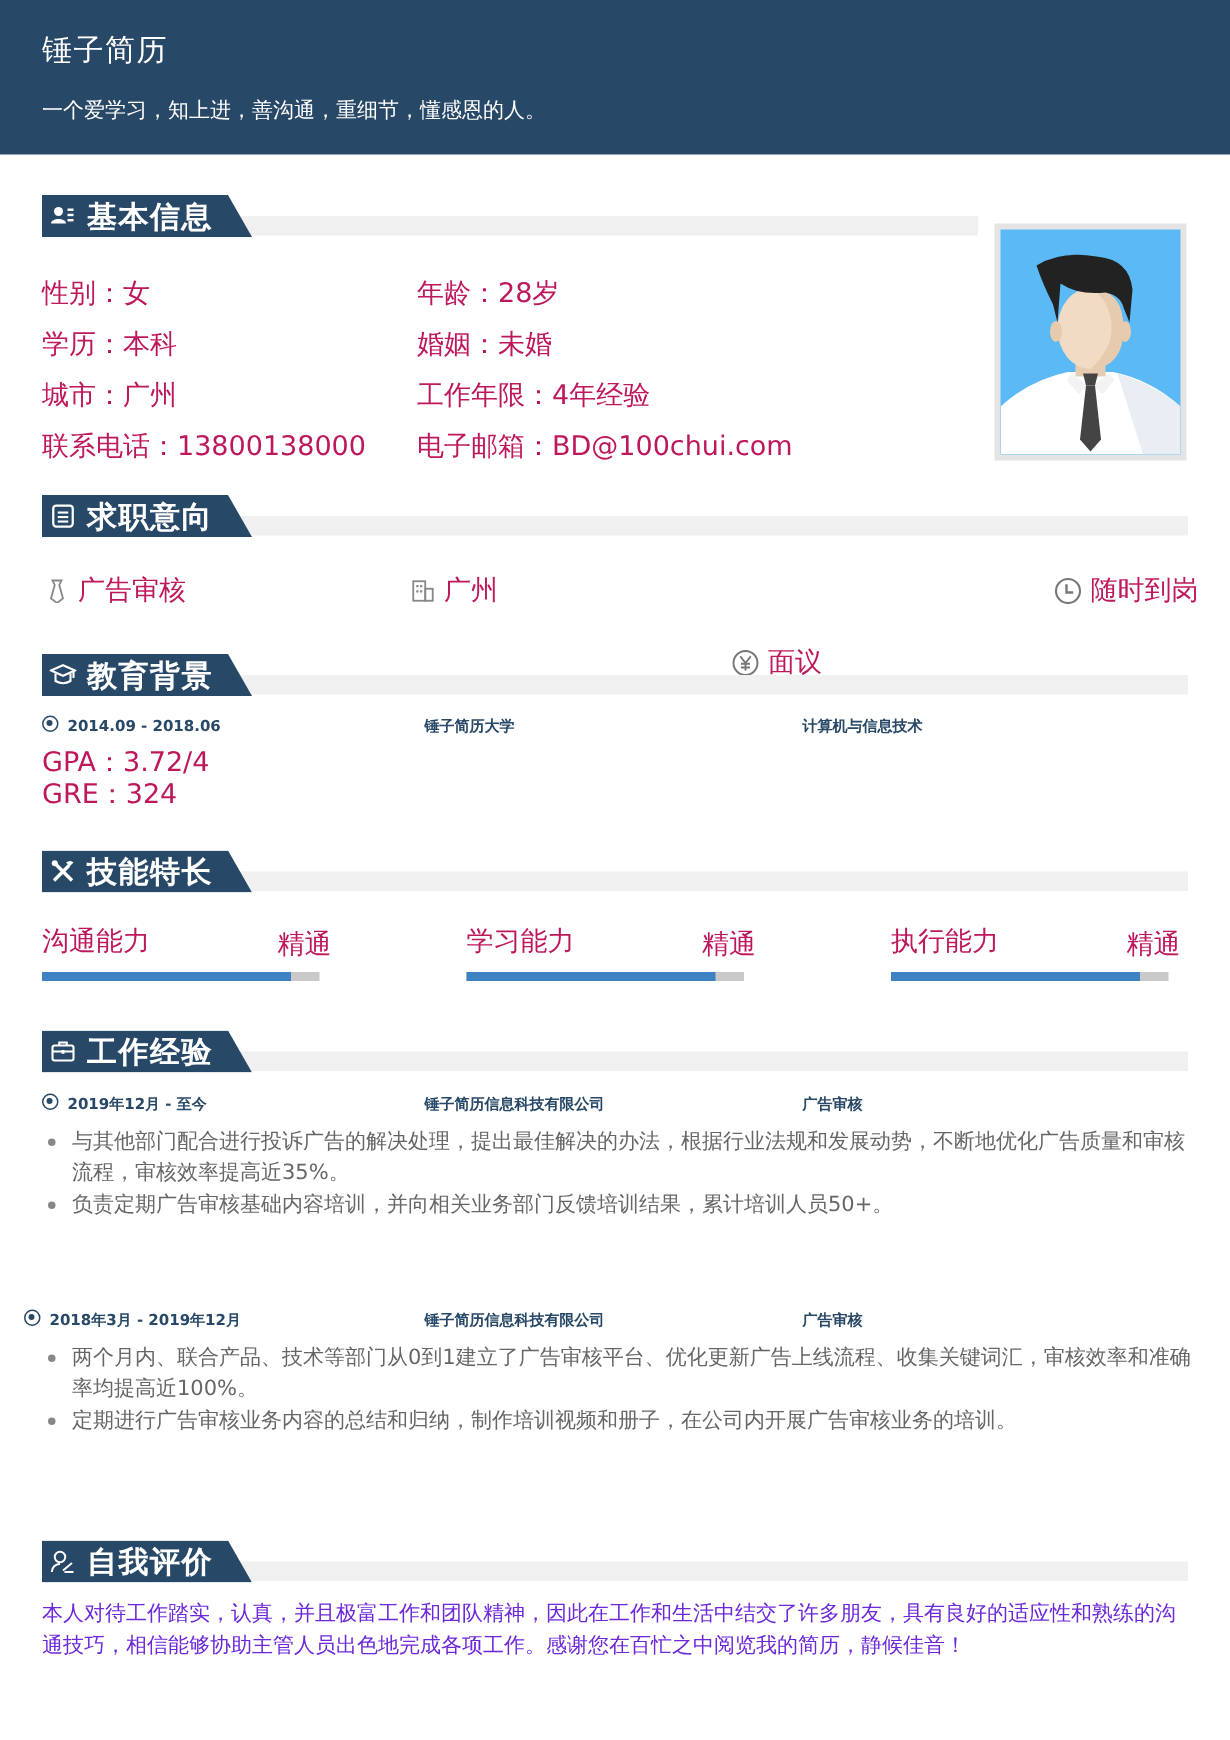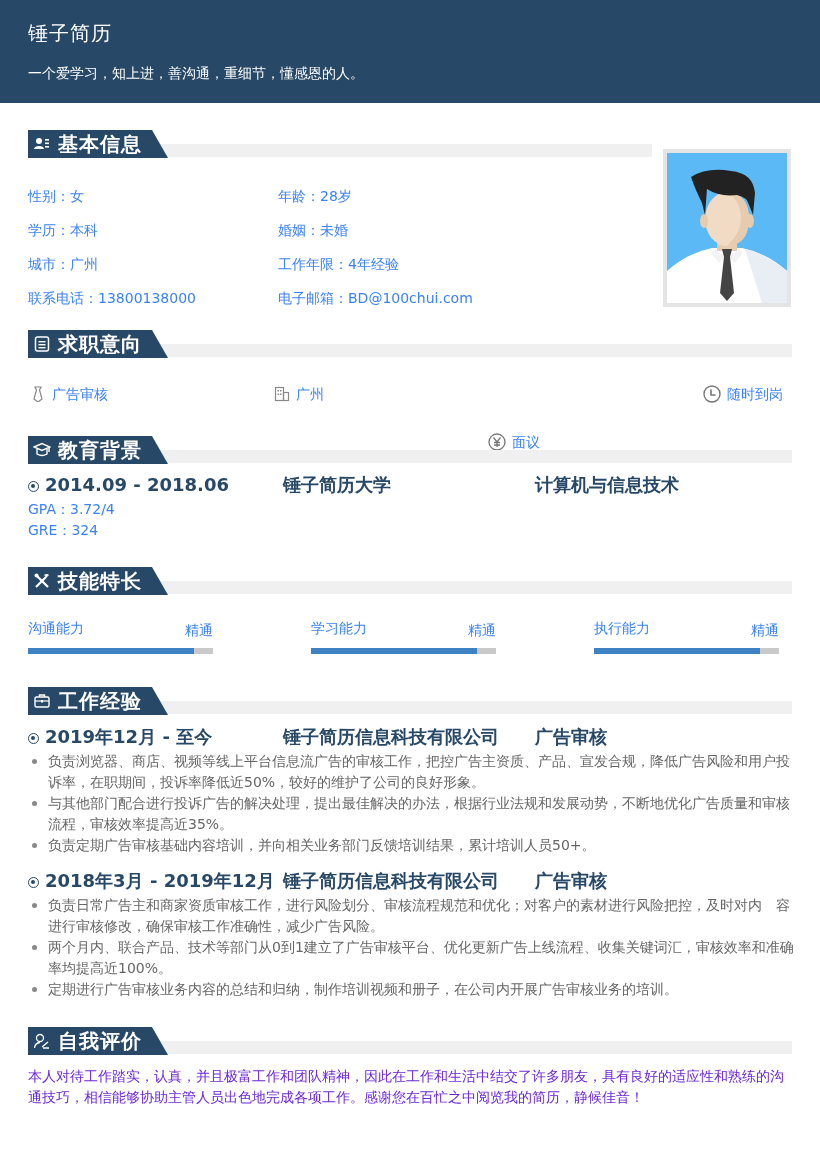--- a/index.html
+++ b/index.html
@@ -10,22 +10,22 @@
   .header .title { position: absolute; left: 28px; top: 20px; font-size: 20px; color: #ffffff; letter-spacing: 1px; }
   .header .motto { position: absolute; left: 28px; top: 65px; font-size: 14px; color: #ffffff; }
 
   .sec-head { position: absolute; left: 28px; height: 28px; }
   .sec-head .bar { position: absolute; left: 130px; top: 14px; height: 13px; background: #f0f0f0; }
   .sec-head .tag { position: absolute; left: 0; top: 0; height: 28px; width: 140px; background: #284867;
                    clip-path: polygon(0 0, 124px 0, 140px 28px, 0 28px); }
   .sec-head .icon { position: absolute; left: 5px; top: 5px; width: 18px; height: 18px; }
   .sec-head .label { position: absolute; left: 30px; top: 1px; font-size: 20px; font-weight: bold; color: #ffffff; line-height: 26px; letter-spacing: 1px; }
 
-  .txt { position: absolute; font-size: 14px; color: #3b82f6; white-space: nowrap; line-height: 20px; }
-  .bold { position: absolute; font-size: 18px; font-weight: bold; color: #284867; white-space: nowrap; line-height: 20px; }
+  .txt { position: absolute; font-size: 18px; color: #be185d; white-space: nowrap; line-height: 20px; }
+  .bold { position: absolute; font-size: 10px; font-weight: bold; color: #284867; white-space: nowrap; line-height: 20px; }
   .dot-ring { display: inline-block; width: 11px; height: 11px; border: 1.6px solid #284867; border-radius: 50%; position: relative; margin-right: 6px; vertical-align: -1px; }
   .dot-ring::after { content: ""; position: absolute; left: 2px; top: 2px; width: 4px; height: 4px; border-radius: 50%; background: #284867; }
 
   .photo { position: absolute; left: 663px; top: 149px; width: 128px; height: 158px; background: #e4e4e4; }
   .photo .inner { position: absolute; left: 4px; top: 4px; width: 120px; height: 150px; background: #5bb9f5; overflow: hidden; }
 
   .skill-bar { position: absolute; height: 6px; background: #c9c9c9; }
   .skill-bar .fill { position: absolute; left: 0; top: 0; height: 6px; background: #3e82c4; }
 
   .bullets { position: absolute; left: 28px; width: 766px; font-size: 14px; color: #666666; line-height: 21px; }
@@ -188,30 +188,28 @@
     <path d="M2 9 L16 9" stroke="#fff" stroke-width="1.2"></path>
     <rect x="8" y="8" width="2" height="2.5" fill="#fff"></rect>
   </svg>
   <div class="label">工作经验</div>
 </div>
 
 <div class="bold" style="left:28px;top:727px;"><span class="dot-ring"></span><span>2019年12月 - 至今</span></div>
 <div class="bold" style="left:283px;top:727px;">锤子简历信息科技有限公司</div>
 <div class="bold" style="left:535px;top:727px;">广告审核</div>
 <ul class="bullets" style="top:751px;">
-  <li>负责浏览器、商店、视频等线上平台信息流广告的审核工作，把控广告主资质、产品、宣发合规，降低广告风险和用户投诉率，在职期间，投诉率降低近50%，较好的维护了公司的良好形象。</li>
   <li>与其他部门配合进行投诉广告的解决处理，提出最佳解决的办法，根据行业法规和发展动势，不断地优化广告质量和审核流程，审核效率提高近35%。</li>
   <li>负责定期广告审核基础内容培训，并向相关业务部门反馈培训结果，累计培训人员50+。</li>
 </ul>
 
-<div class="bold" style="left:28px;top:871px;"><span class="dot-ring"></span><span>2018年3月 - 2019年12月</span></div>
+<div class="bold" style="left:16px;top:871px;"><span class="dot-ring"></span><span>2018年3月 - 2019年12月</span></div>
 <div class="bold" style="left:283px;top:871px;">锤子简历信息科技有限公司</div>
 <div class="bold" style="left:535px;top:871px;">广告审核</div>
 <ul class="bullets" style="top:895px;">
-  <li>负责日常广告主和商家资质审核工作，进行风险划分、审核流程规范和优化；对客户的素材进行风险把控，及时对内　容进行审核修改，确保审核工作准确性，减少广告风险。</li>
   <li>两个月内、联合产品、技术等部门从0到1建立了广告审核平台、优化更新广告上线流程、收集关键词汇，审核效率和准确率均提高近100%。</li>
   <li>定期进行广告审核业务内容的总结和归纳，制作培训视频和册子，在公司内开展广告审核业务的培训。</li>
 </ul>
 
 <div class="sec-head" style="top:1027px;width:764px;">
   <div class="bar" style="width:634px;"></div>
   <div class="tag"></div>
   <svg class="icon" viewBox="0 0 18 18">
     <circle cx="7" cy="6" r="3.5" fill="none" stroke="#fff" stroke-width="1.3"></circle>
     <path d="M1.5 16 Q2 11 7 10.5" fill="none" stroke="#fff" stroke-width="1.3"></path>

